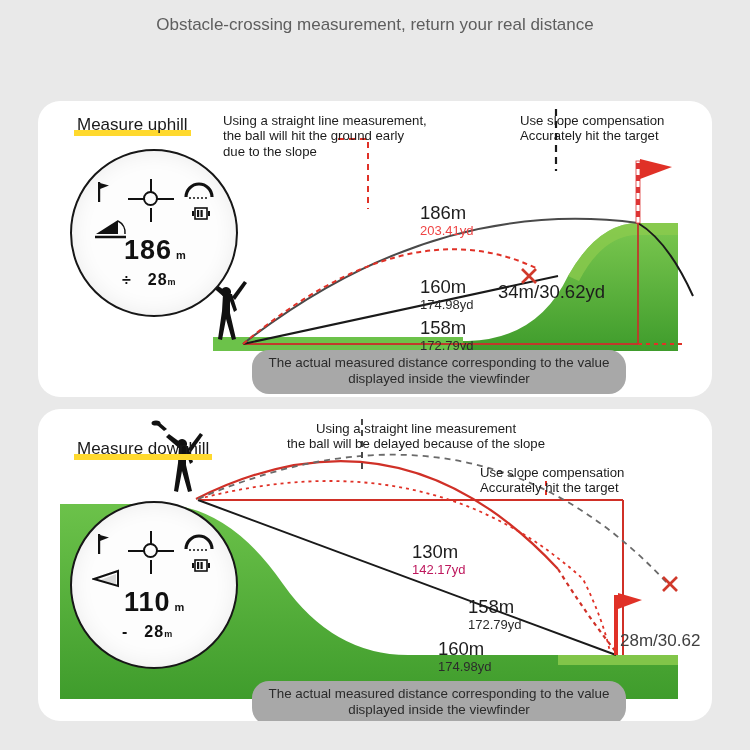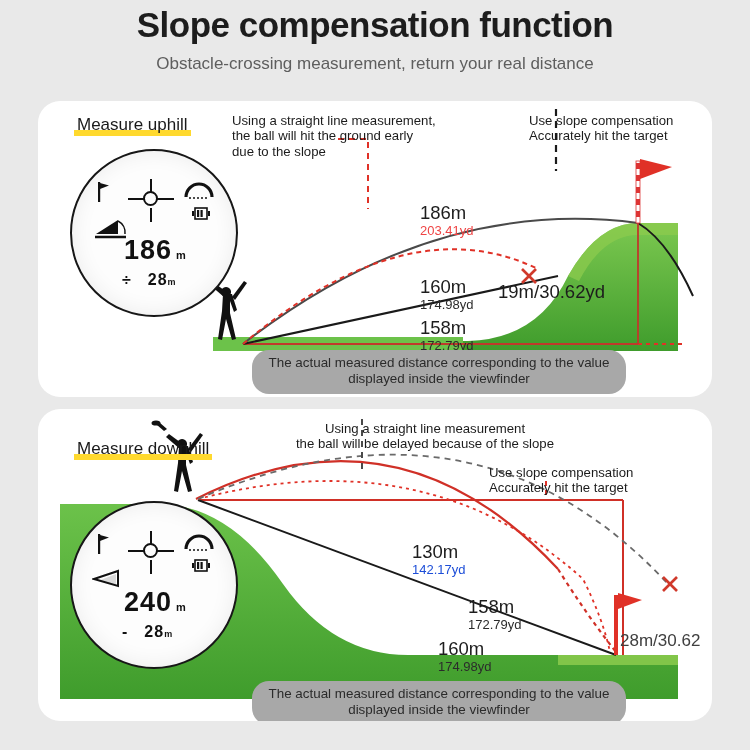--- a/index.html
+++ b/index.html
@@ -28,21 +28,21 @@
 
   .panel-title{
     position:absolute;font-size:17px;color:#1a1a1a;
     padding:0 3px 1px 3px;
     background:linear-gradient(to top,#ffd92e 0%,#ffd92e 28%,rgba(255,255,255,0) 28%);
   }
   .note{
     position:absolute;font-size:13.2px;color:#1c1c1c;line-height:1.16;
     white-space:pre-line;
   }
-  .note.c{text-align:left;margin-left:9px;}
+  .note.c{text-align:left;}
 
   .scene{position:absolute;left:0;top:0;width:674px;height:100%;}
 
   .caption{
     position:absolute;background:#a8a8a8;border-radius:17px;
     color:#2b2b2b;font-size:13.4px;text-align:center;line-height:1.22;
     padding:5px 12px 6px 12px;white-space:pre-line;
   }
 
   
@@ -68,21 +68,20 @@
   .cross .v2{left:22px;top:21px;width:2.4px;height:14px;}
   .cross .ring{
     left:15px;top:4px;width:11px;height:11px;border-radius:50%;
     border:2.4px solid #111;background:transparent;
   }
 </style>
 </head>
 <body>
 
 <div class="header">
-  <div class="title">Slope compensation function</div>
   <div class="subtitle">Obstacle-crossing measurement, return your real distance</div>
 </div>
 
 <div class="panel" id="panel-uphill">
 
   <svg class="scene" viewBox="0 0 674 296">
     <defs>
       <linearGradient id="g1" x1="0" y1="0" x2="0" y2="1">
         <stop offset="0%" stop-color="#7cc850"></stop>
           <stop offset="100%" stop-color="#3f9c2c"></stop>
@@ -152,21 +151,21 @@
   <div style="position:absolute;left:382px;top:175px;text-align:left;">
     <div style="font-size:18.5px;color:#1d1d1d;">160m</div>
     <div style="font-size:13px;color:#2b2b2b;margin-top:-1px;">174.98yd</div>
   </div>
 
   <div style="position:absolute;left:382px;top:216px;text-align:left;">
     <div style="font-size:18.5px;color:#1d1d1d;">158m</div>
     <div style="font-size:13px;color:#2b2b2b;margin-top:-1px;">172.79yd</div>
   </div>
 
-  <div style="position:absolute;left:460px;top:180px;font-size:18.5px;color:#1d1d1d;">19m/30.62yd</div>
+  <div style="position:absolute;left:460px;top:180px;font-size:18.5px;color:#1d1d1d;">34m/30.62yd</div>
 
   <div class="finder" style="left:32px;top:48px;width:164px;height:164px;">
     <svg style="position:absolute;left:24px;top:30px;" width="16" height="22">
       <rect x="2" y="1" width="2.2" height="20" fill="#111"></rect>
       <path d="M4 2 L13 4.5 L4 8 Z" fill="#111"></path>
     </svg>
 
     <div class="cross" style="left:56px;top:36px;width:46px;height:24px;">
       <i class="h1"></i>
         <i class="h2"></i>
@@ -259,21 +258,21 @@
   <div class="panel-title" style="left:36px;top:30px;">Measure downhill</div>
 
   <div class="note c" style="left:228px;top:12px;width:300px;text-align:center;">Using a straight line measurement
 the ball will be delayed because of the slope</div>
 
   <div class="note c" style="left:442px;top:56px;width:210px;">Use slope compensation
 Accurately hit the target</div>
 
   <div style="position:absolute;left:374px;top:132px;text-align:left;">
     <div style="font-size:18.5px;color:#1d1d1d;">130m</div>
-    <div style="font-size:13px;color:#1d4ed8;margin-top:-1px;">142.17yd</div>
+    <div style="font-size:13px;color:#be185d;margin-top:-1px;">142.17yd</div>
   </div>
 
   <div style="position:absolute;left:430px;top:187px;text-align:left;">
     <div style="font-size:18.5px;color:#1d1d1d;">158m</div>
     <div style="font-size:13px;color:#2b2b2b;margin-top:-1px;">172.79yd</div>
   </div>
 
   <div style="position:absolute;left:400px;top:229px;text-align:left;">
     <div style="font-size:18.5px;color:#1d1d1d;">160m</div>
     <div style="font-size:13px;color:#2b2b2b;margin-top:-1px;">174.98yd</div>
@@ -307,21 +306,21 @@
       <rect x="0" y="4" width="2" height="5" fill="#111"></rect>
       <rect x="16" y="4" width="2" height="5" fill="#111"></rect>
     </svg>
 
     <svg style="position:absolute;left:20px;top:66px;" width="34" height="22">
       <path d="M2 10 L26 2 L26 17 Z" fill="none" stroke="#111" stroke-width="2"></path>
       <path d="M6 12 L24 5 L24 15 Z" fill="#111" opacity="0.15"></path>
     </svg>
 
     <div class="seg big" style="left:52px;top:84px;">
-      <span>240</span><span class="unit" style="margin-left:4px;">m</span>
+      <span>110</span><span class="unit" style="margin-left:4px;">m</span>
     </div>
 
     <div class="seg sml" style="left:50px;top:120px;">
       <span style="margin-right:16px;">-</span><span>28</span><span class="unit">m</span>
     </div>
   </div>
 
   <div class="caption" style="left:214px;top:272px;width:350px;">The actual measured distance corresponding to the value
 displayed inside the viewfinder</div>
 </div>

